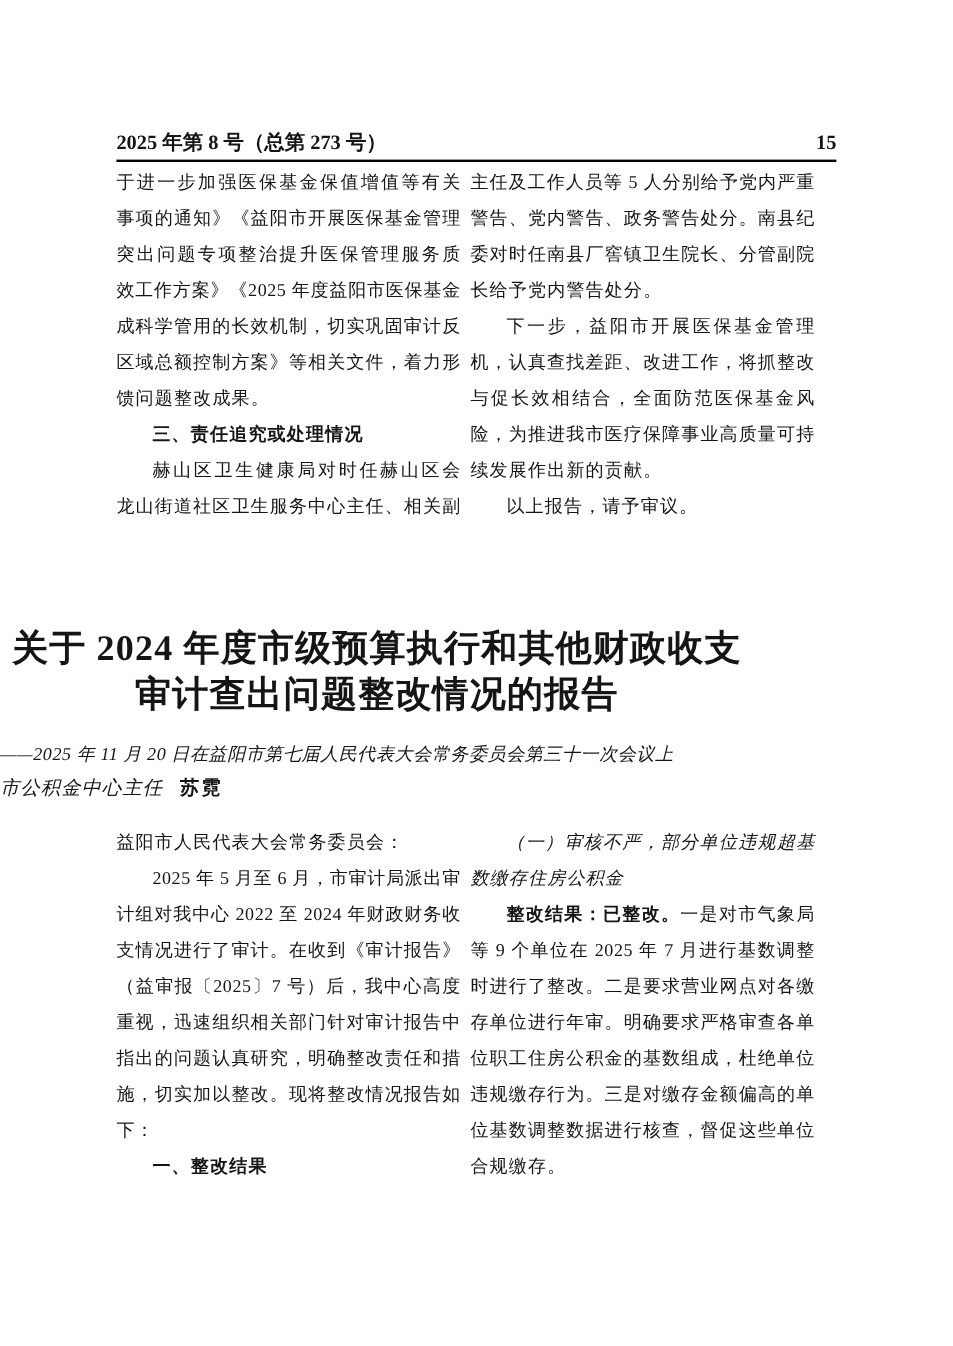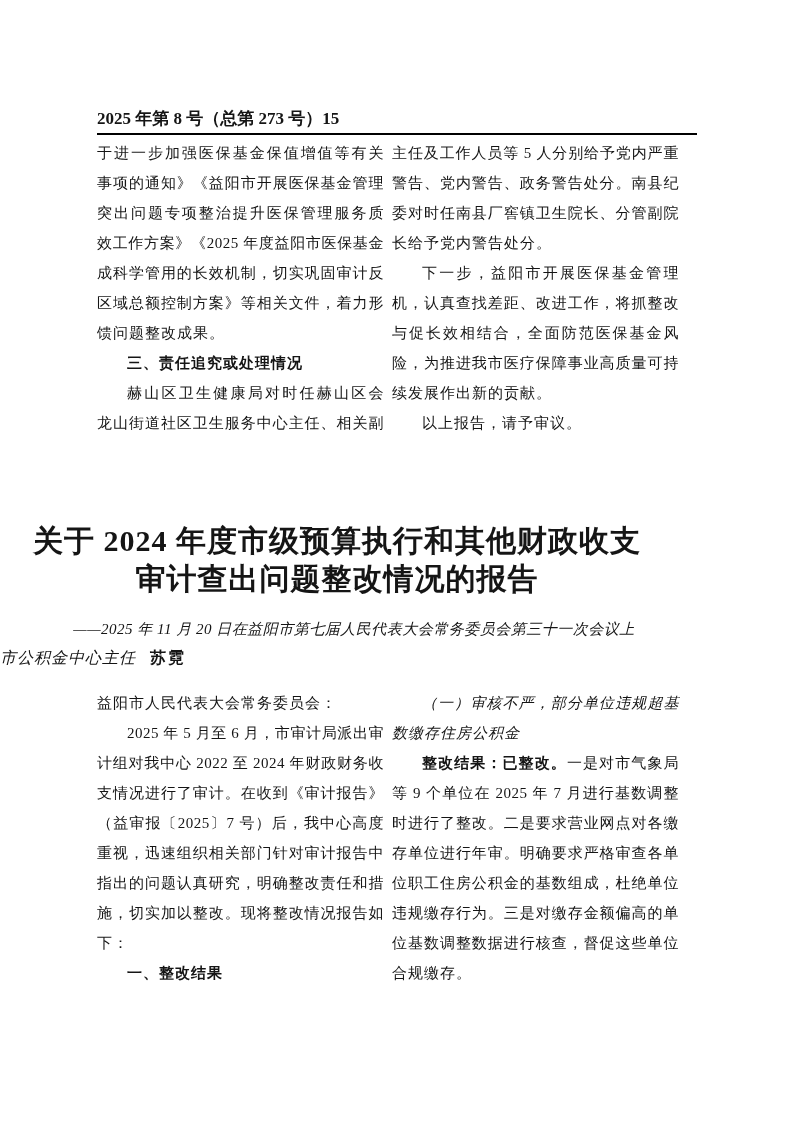--- a/index.html
+++ b/index.html
@@ -9,21 +9,21 @@
     font-family: "Liberation Serif", "DejaVu Serif", serif;
     color: #151515;
     position: relative;
     overflow: hidden;
   }
   .page { position: absolute; inset: 0; background: #ffffff; }
 
   
   .page-header {
     position: absolute; left: 97px; top: 108px; width: 600px;
-    display: flex; align-items: flex-end;
+    display: flex; justify-content: space-between; align-items: flex-end;
     font-weight: bold; font-size: 17px; line-height: 22px;
     border-bottom: 2px solid #000;
     padding-bottom: 3px;
   }
 
   
   .cols { position: absolute; left: 97px; width: 600px; display: flex; gap: 8px; }
   .cols-top { top: 138px; }
   .cols-bottom { top: 688px; }
   .col { width: 287px; }
@@ -48,25 +48,24 @@
     font-family: "Liberation Sans", "DejaVu Sans", sans-serif;
     font-weight: bold; font-style: normal;
   }
 
   
   .report-title {
     position: absolute; left: 0; top: 522px; width: 628px;
     text-align: center;
     font-weight: bold; font-size: 30px; line-height: 38px;
     letter-spacing: 1px;
-    margin-left: 23px;
   }
   .report-subtitle {
     position: absolute; left: 0; top: 618px; width: 708px;
-    text-align: center;
+    text-align: left;
     font-style: italic;
     font-size: 15px; line-height: 22px;
     letter-spacing: 0.5px;
   }
   .byline {
     position: absolute; left: 0; top: 646px; width: 794px;
     font-size: 16px; line-height: 24px;
   }
   .byline .role { font-style: italic; letter-spacing: 1px; }
   .byline .name {

